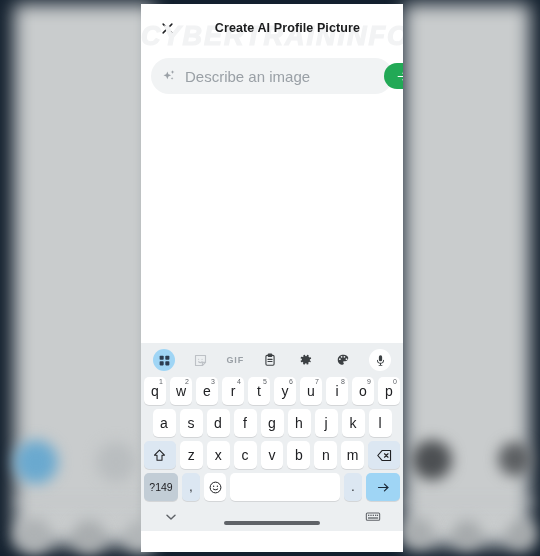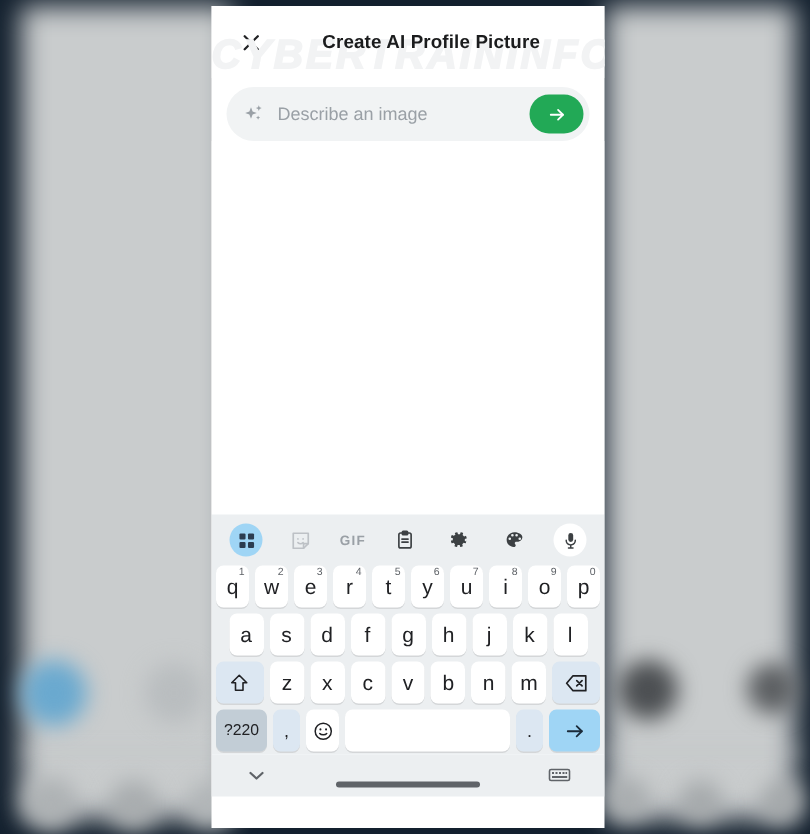--- a/index.html
+++ b/index.html
@@ -112,21 +112,21 @@
     align-items: center;
     padding: 0 4px 0 10px;
   }
   #sparkle-icon { width: 16px; height: 16px; flex: 0 0 auto; }
   #prompt-input {
     flex: 1;
     border: none;
     outline: none;
     background: transparent;
     font-family: "Liberation Sans", sans-serif;
-    font-size: 12px;
+    font-size: 15px;
     color: #202124;
     margin-left: 8px;
     padding: 0;
   }
   #prompt-input::placeholder { color: #9aa0a6; }
   #send-btn {
     width: 36px; height: 26px;
     border-radius: 13px;
     background: #22a956;
     display: flex; align-items: center; justify-content: center;
@@ -412,21 +412,21 @@
       <div class="key">m</div>
       <div class="key fn del">
         <svg width="17" height="17" viewBox="0 0 24 24" fill="none" stroke="#202124" stroke-width="1.6" stroke-linecap="round" stroke-linejoin="round">
           <path d="M8.5 5 H20.5 V19 H8.5 L2.5 12 Z"></path>
           <path d="M12 9.5 L17 14.5 M17 9.5 L12 14.5"></path>
         </svg>
       </div>
     </div>
 
     <div class="kb-row">
-      <div class="key sym">?220</div>
+      <div class="key sym">?149</div>
       <div class="key punct">,</div>
       <div class="key emoji">
         <svg width="15" height="15" viewBox="0 0 24 24" fill="none" stroke="#202124" stroke-width="1.6">
           <circle cx="12" cy="12" r="8.6"></circle>
           <circle cx="9" cy="10" r="1.1" fill="#202124" stroke="none"></circle>
           <circle cx="15" cy="10" r="1.1" fill="#202124" stroke="none"></circle>
           <path d="M8.3 14.4 C9.7 16.2 14.3 16.2 15.7 14.4" stroke-linecap="round"></path>
         </svg>
       </div>
       <div class="key space"></div>

